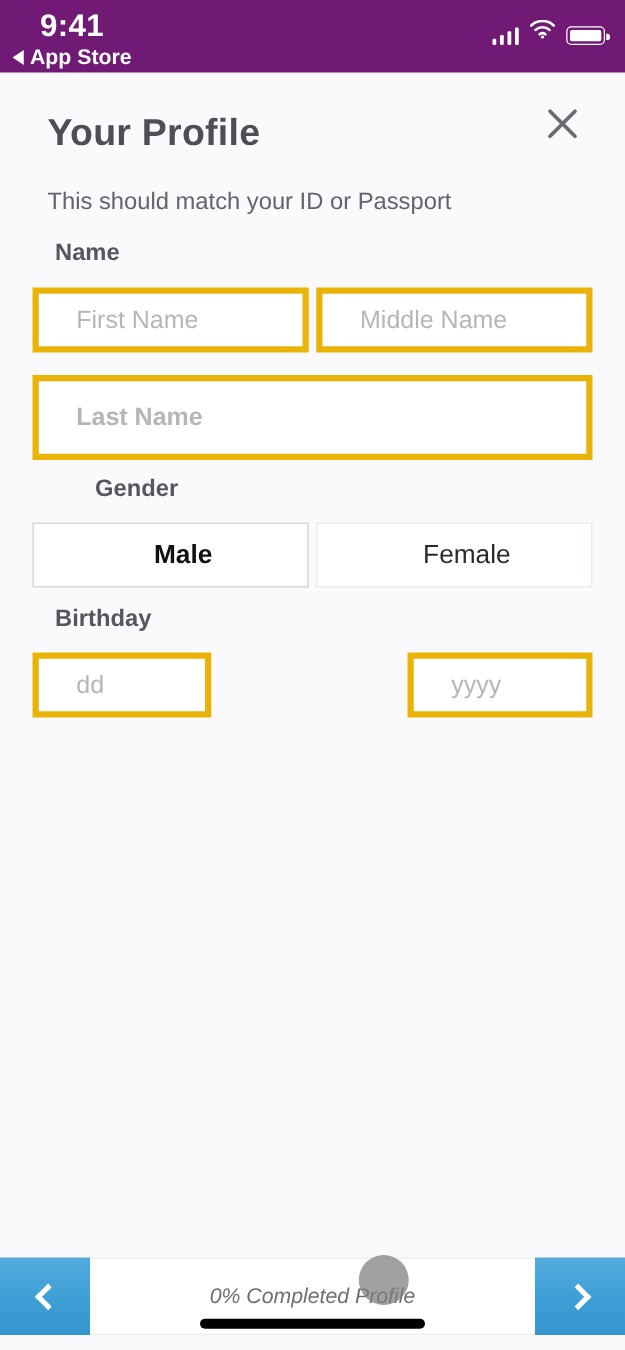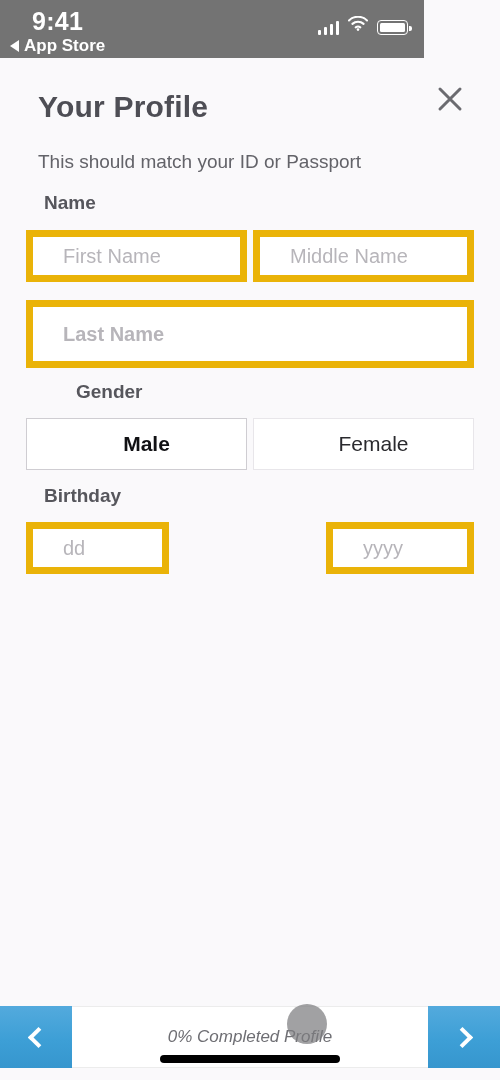--- a/index.html
+++ b/index.html
@@ -13,22 +13,22 @@
 
   #phone {
     position:relative;
     width:500px; height:1080px;
     background:#faf9fb;
   }
 
   
   #status-bar {
     position:absolute; left:0; top:0;
-    width:424px; height:58px;
-    background:#737373;
+    width:500px; height:58px;
+    background:#701a75;
     color:#ffffff;
   }
   #status-time {
     position:absolute; left:32px; top:7px;
     font-size:25px; font-weight:bold;
     letter-spacing:.3px;
   }
   #status-back {
     position:absolute; left:10px; top:36px;
     font-size:17px; font-weight:bold;
@@ -79,21 +79,21 @@
   }
 
   
   .section-label {
     position:absolute; left:44px;
     font-size:19px; font-weight:bold; color:#56565c;
   }
   .field {
     position:absolute;
     background:#ffffff;
-    border:7px solid #eab308;
+    border:5px solid #eab308;
     display:flex; align-items:center;
     font-size:20px; color:#b7b5ba;
     padding-left:30px;
     cursor:text;
   }
 
   #lbl-name     { top:192px; }
   #f-first      { left:26px;  top:230px; width:221px; height:52px; }
   #f-middle     { left:253px; top:230px; width:221px; height:52px; }
   #f-last       { left:26px;  top:300px; width:448px; height:68px;font-weight:bold; }

